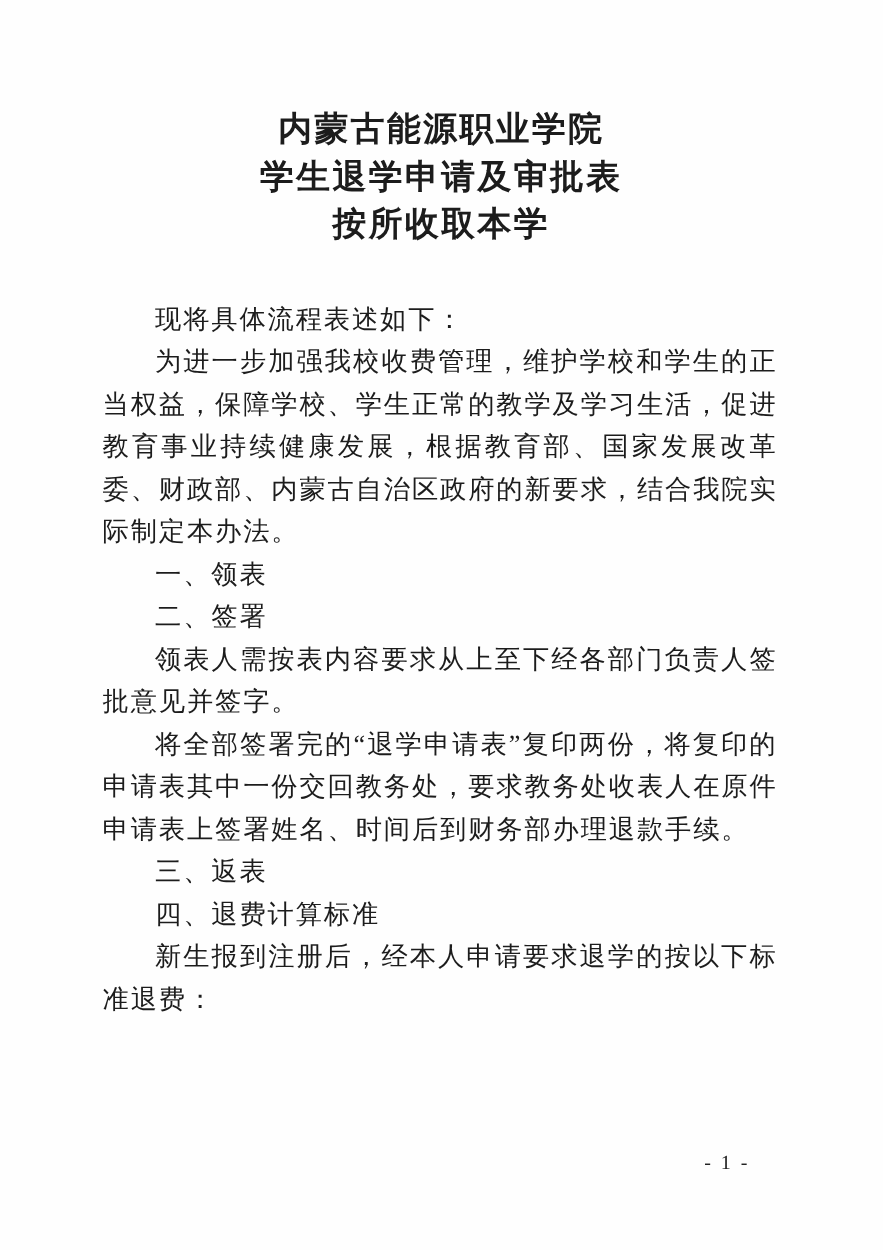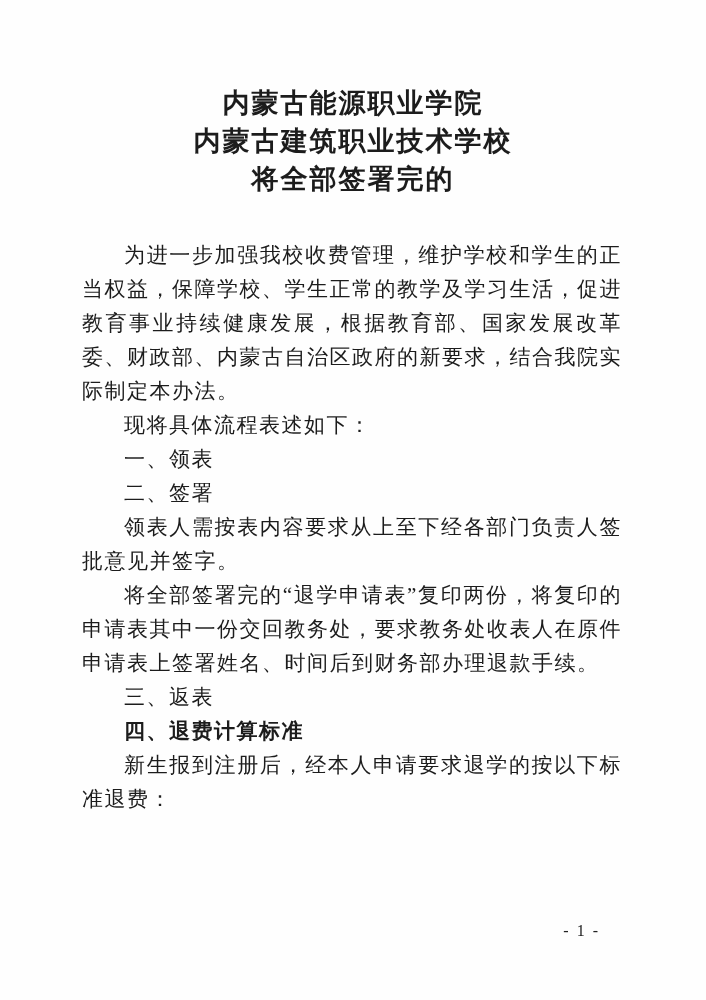--- a/index.html
+++ b/index.html
@@ -36,47 +36,47 @@
     line-height: 34px;
     text-align: justify;
     text-justify: inter-character;
   }
   .para {
     margin: 0;
     text-indent: 2em;
     letter-spacing: 1.5px;
   }
   .para.bold {
-    font-weight: bold;
+    font-weight: normal;
   }
   .page-number {
     position: absolute;
     top: 922px;
     left: 0;
     width: 600px;
     text-align: right;
     font-size: 16px;
     letter-spacing: 2px;
     color: #222222;
   }
 </style>
 </head>
 <body>
 
 <div class="page">
 
   <div class="title-block">
     <div>内蒙古能源职业学院</div>
-    <div>内蒙古建筑职业技术学校</div>
-    <div>将全部签署完的</div>
+    <div>学生退学申请及审批表</div>
+    <div>按所收取本学</div>
   </div>
 
   <div class="body-block">
+    <p class="para">现将具体流程表述如下：</p>
     <p class="para">为进一步加强我校收费管理，维护学校和学生的正当权益，保障学校、学生正常的教学及学习生活，促进教育事业持续健康发展，根据教育部、国家发展改革委、财政部、内蒙古自治区政府的新要求，结合我院实际制定本办法。</p>
-    <p class="para">现将具体流程表述如下：</p>
     <p class="para">一、领表</p>
     <p class="para">二、签署</p>
     <p class="para">领表人需按表内容要求从上至下经各部门负责人签批意见并签字。</p>
     <p class="para">将全部签署完的“退学申请表”复印两份，将复印的申请表其中一份交回教务处，要求教务处收表人在原件申请表上签署姓名、时间后到财务部办理退款手续。</p>
     <p class="para">三、返表</p>
     <p class="para bold">四、退费计算标准</p>
     <p class="para">新生报到注册后，经本人申请要求退学的按以下标准退费：</p>
   </div>
 
   <div class="page-number">- 1 -</div>

